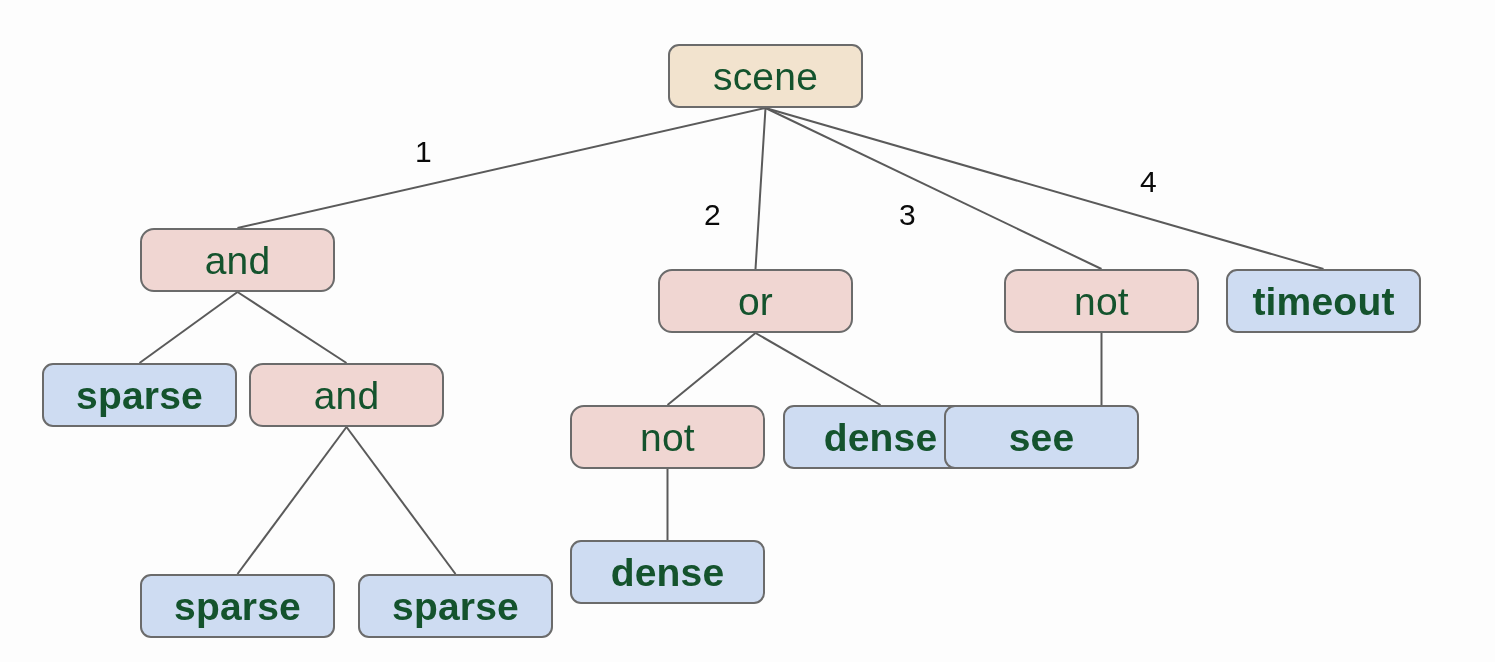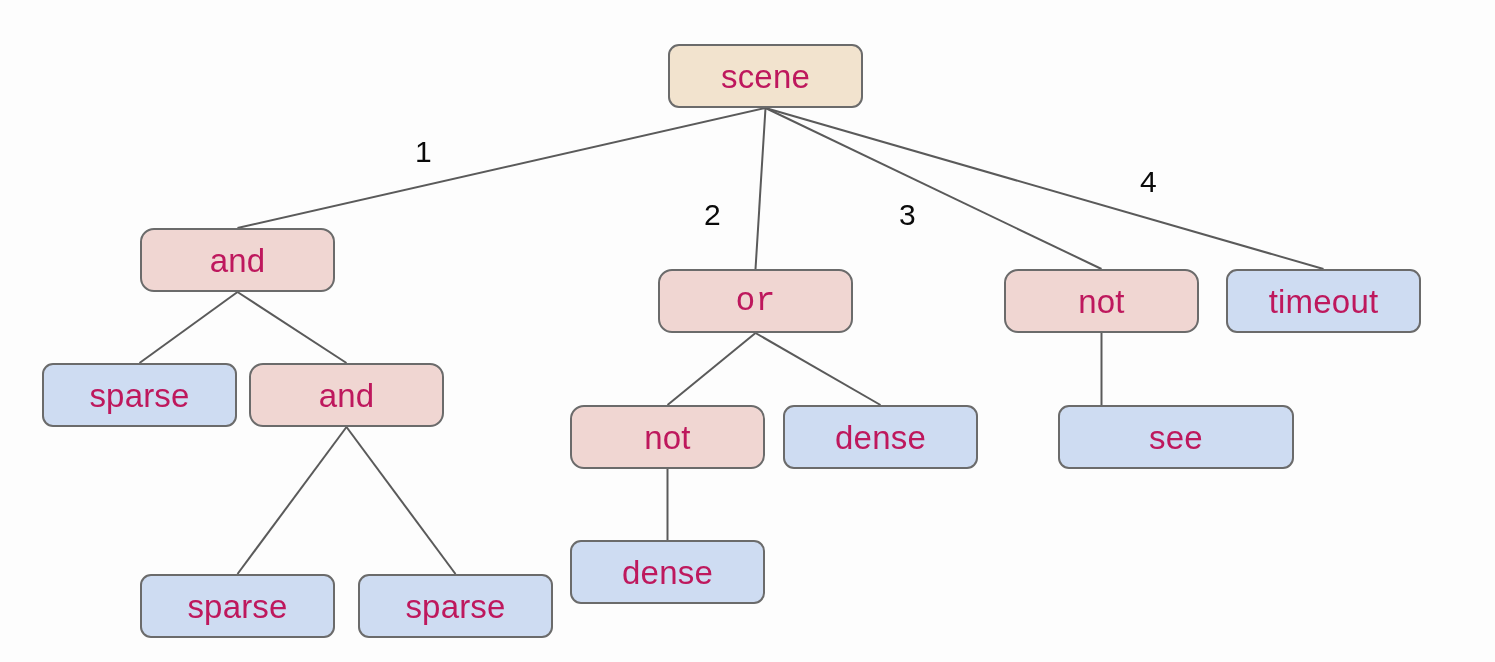--- a/index.html
+++ b/index.html
@@ -25,30 +25,30 @@
     pointer-events: none;
   }
   .node {
     position: absolute;
     box-sizing: border-box;
     display: flex;
     align-items: center;
     justify-content: center;
     border: 2px solid #6b6b6b;
     border-radius: 11px;
-    font-size: 33px;
-    color: #be185d;
+    font-size: 39px;
+    color: #14532d;
     letter-spacing: 0.2px;
     line-height: 1;
     white-space: nowrap;
     user-select: none;
   }
   .node-root   { background: #f2e3ce; }
   .node-op     { background: #f0d6d2; border-radius: 14px; }
-  .node-leaf   { background: #cedcf2; }
+  .node-leaf   { background: #cedcf2; font-weight: bold; }
   .edge-label {
     position: absolute;
     font-size: 30px;
     color: #0a0a0a;
     line-height: 1;
     white-space: nowrap;
     user-select: none;
   }
 </style>
 </head>
@@ -65,28 +65,28 @@
       <line x1="346.5" y1="427" x2="237.5" y2="574" stroke="#5a5a5a" stroke-width="2"></line>
       <line x1="346.5" y1="427" x2="455.5" y2="574" stroke="#5a5a5a" stroke-width="2"></line>
       <line x1="755.5" y1="333" x2="667.5" y2="405" stroke="#5a5a5a" stroke-width="2"></line>
       <line x1="755.5" y1="333" x2="880.5" y2="405" stroke="#5a5a5a" stroke-width="2"></line>
       <line x1="667.5" y1="469" x2="667.5" y2="540" stroke="#5a5a5a" stroke-width="2"></line>
       <line x1="1101.5" y1="333" x2="1101.5" y2="405" stroke="#5a5a5a" stroke-width="2"></line>
     </svg>
   <div id="node-layer">
       <div class="node node-root" style="left: 668px; top: 44px; width: 195px; height: 64px; border-color: rgb(107, 107, 107); background: rgb(242, 227, 206);">scene</div>
       <div class="node node-op" style="left: 140px; top: 228px; width: 195px; height: 64px; border-color: rgb(107, 107, 107); background: rgb(240, 214, 210);">and</div>
-      <div class="node node-op" style="left: 658px; top: 269px; width: 195px; height: 64px; border-color: rgb(107, 107, 107); background: rgb(240, 214, 210); font-family: Liberation Mono, monospace;">or</div>
+      <div class="node node-op" style="left: 658px; top: 269px; width: 195px; height: 64px; border-color: rgb(107, 107, 107); background: rgb(240, 214, 210);">or</div>
       <div class="node node-op" style="left: 1004px; top: 269px; width: 195px; height: 64px; border-color: rgb(107, 107, 107); background: rgb(240, 214, 210);">not</div>
       <div class="node node-leaf" style="left: 1226px; top: 269px; width: 195px; height: 64px; border-color: rgb(107, 107, 107); background: rgb(206, 220, 242);">timeout</div>
       <div class="node node-leaf" style="left: 42px; top: 363px; width: 195px; height: 64px; border-color: rgb(107, 107, 107); background: rgb(206, 220, 242);">sparse</div>
       <div class="node node-op" style="left: 249px; top: 363px; width: 195px; height: 64px; border-color: rgb(107, 107, 107); background: rgb(240, 214, 210);">and</div>
       <div class="node node-op" style="left: 570px; top: 405px; width: 195px; height: 64px; border-color: rgb(107, 107, 107); background: rgb(240, 214, 210);">not</div>
       <div class="node node-leaf" style="left: 783px; top: 405px; width: 195px; height: 64px; border-color: rgb(107, 107, 107); background: rgb(206, 220, 242);">dense</div>
-      <div class="node node-leaf" style="left: 1058px; top: 405px; width: 236px; height: 64px; border-color: rgb(107, 107, 107); background: rgb(206, 220, 242); text-align: center;">see</div>
+      <div class="node node-leaf" style="left: 944px; top: 405px; width: 195px; height: 64px; border-color: rgb(107, 107, 107); background: rgb(206, 220, 242); text-align: center;">see</div>
       <div class="node node-leaf" style="left: 570px; top: 540px; width: 195px; height: 64px; border-color: rgb(107, 107, 107); background: rgb(206, 220, 242);">dense</div>
       <div class="node node-leaf" style="left: 140px; top: 574px; width: 195px; height: 64px; border-color: rgb(107, 107, 107); background: rgb(206, 220, 242);">sparse</div>
       <div class="node node-leaf" style="left: 358px; top: 574px; width: 195px; height: 64px; border-color: rgb(107, 107, 107); background: rgb(206, 220, 242);">sparse</div>
     </div>
   <div id="label-layer">
       <div class="edge-label" style="left: 415px; top: 137px;">1</div>
       <div class="edge-label" style="left: 704px; top: 200px;">2</div>
       <div class="edge-label" style="left: 899px; top: 200px;">3</div>
       <div class="edge-label" style="left: 1140px; top: 167px;">4</div>
     </div>

